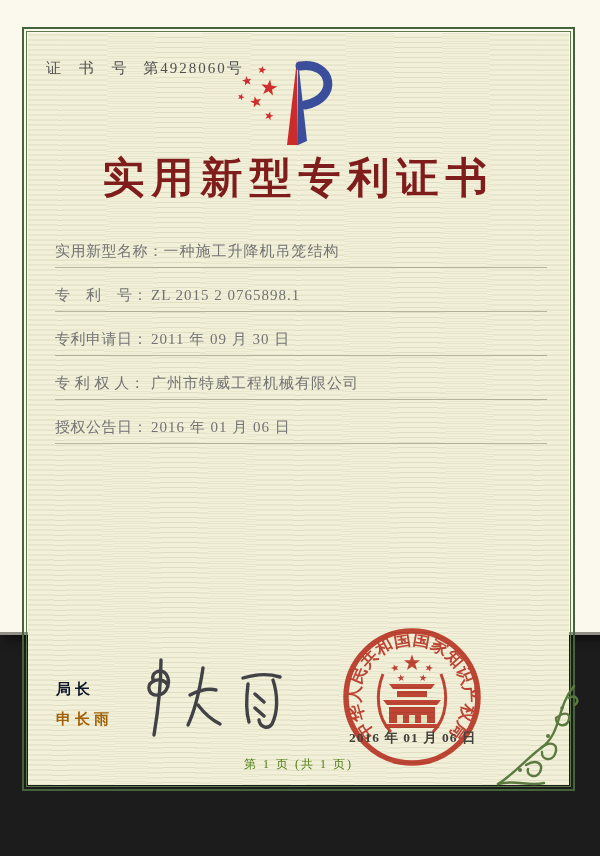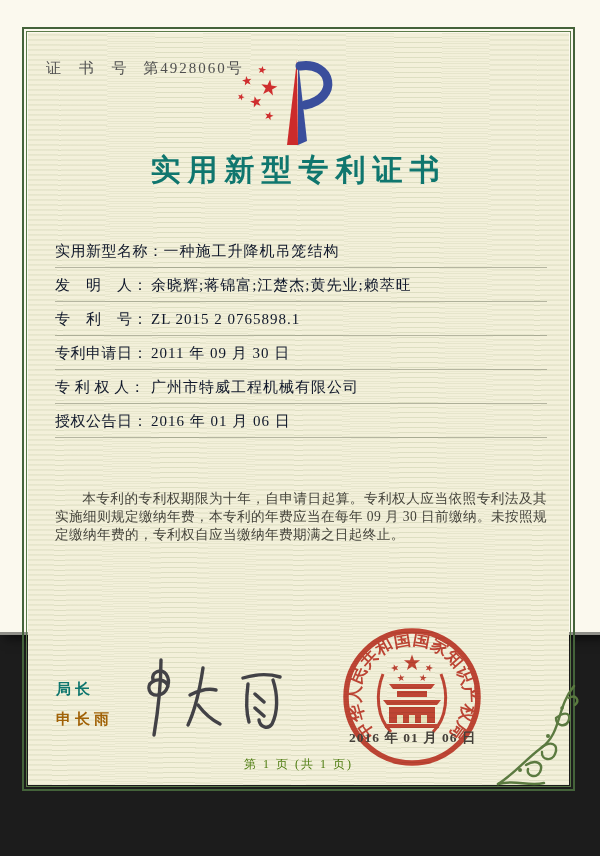--- a/index.html
+++ b/index.html
@@ -13,32 +13,32 @@
   .guilloche{position:absolute;inset:4px;
       background:
         repeating-linear-gradient(1.2deg, rgba(150,165,115,.14) 0 1px, rgba(0,0,0,0) 1px 5px),
         repeating-linear-gradient(-1.2deg, rgba(150,165,115,.11) 0 1px, rgba(0,0,0,0) 1px 5px),
         #f3f0da;}
   .cert-no{position:absolute;left:46px;top:59px;font-size:15px;color:#4f4f4f;}
   .cert-no .lbl{letter-spacing:7px;}
   .cert-no .val{margin-left:6px;letter-spacing:2px;}
   .logo{position:absolute;left:228px;top:52px;}
   .title{position:absolute;left:22px;top:150px;width:553px;text-align:center;
-         font-size:30px;font-weight:600;letter-spacing:7px;color:#0f766e;}
+         font-size:42px;font-weight:600;letter-spacing:7px;color:#7f1d1d;}
   .fields{position:absolute;left:55px;top:238px;width:492px;}
-  .field-row{height:29px;line-height:26px;margin-bottom:4px;
+  .field-row{height:29px;line-height:26px;margin-bottom:14px;
              border-bottom:1px solid rgba(95,100,82,.42);
-             font-size:15px;color:#0f172a;white-space:nowrap;}
+             font-size:15px;color:#737373;white-space:nowrap;}
   .field-label{display:inline-block;min-width:96px;letter-spacing:.5px;}
   .field-value{letter-spacing:1px;}
   .paras{position:absolute;left:55px;top:490px;width:492px;}
   .paras p{margin:0;text-indent:2em;font-size:13.6px;line-height:18.2px;
            text-align:justify;color:#45443c;letter-spacing:.4px;}
   .sig-role{position:absolute;left:56px;top:680px;font-size:15px;font-weight:600;
-            letter-spacing:4px;color:#0f766e;text-align:center;}
+            letter-spacing:4px;color:#0f172a;text-align:center;}
   .sig-name{position:absolute;left:56px;top:710px;font-size:15px;font-weight:600;
             letter-spacing:4px;color:#a16207;}
   .signature{position:absolute;left:128px;top:650px;}
   .seal{position:absolute;left:337px;top:622px;mix-blend-mode:multiply;opacity:.92;}
   .stamp{position:absolute;left:441px;top:27px;mix-blend-mode:multiply;opacity:.88;}
   .seal-date{position:absolute;left:349px;top:729px;font-size:13.5px;font-weight:600;
              letter-spacing:1px;color:#44403a;z-index:5;}
   .ornament{position:absolute;left:486px;top:678px;}
   .footer{position:absolute;left:22px;top:756px;width:553px;text-align:center;
           font-size:12px;letter-spacing:2px;color:#4d7c0f;}
@@ -94,38 +94,34 @@
       <path d="M72,14 C104,9 112,46 77,53" fill="none" stroke="#3a4e9c" stroke-width="9" stroke-linecap="round"></path>
     </svg>
 
     <div class="title">实用新型专利证书</div>
 
     <div class="fields">
       <div class="field-row">
         <span class="field-label">实用新型名称：</span><span class="field-value">一种施工升降机吊笼结构</span>
       </div>
       <div class="field-row">
-        <span class="field-label">发　明　人：</span><span class="field-value">余晓辉;蒋锦富;江楚杰;黄先业;赖萃旺</span>
-      </div>
-      <div class="field-row">
         <span class="field-label">专　利　号：</span><span class="field-value">ZL 2015 2 0765898.1</span>
       </div>
       <div class="field-row">
         <span class="field-label">专利申请日：</span><span class="field-value">2011 年 09 月 30 日</span>
       </div>
       <div class="field-row">
         <span class="field-label">专 利 权 人：</span><span class="field-value">广州市特威工程机械有限公司</span>
       </div>
       <div class="field-row">
         <span class="field-label">授权公告日：</span><span class="field-value">2016 年 01 月 06 日</span>
       </div>
     </div>
 
     <div class="paras">
-      <p>本专利的专利权期限为十年，自申请日起算。专利权人应当依照专利法及其实施细则规定缴纳年费，本专利的年费应当在每年 09 月 30 日前缴纳。未按照规定缴纳年费的，专利权自应当缴纳年费期满之日起终止。</p>
     </div>
 
     <div class="sig-role">局长</div>
     <div class="sig-name">申长雨</div>
 
     <svg class="signature" width="185" height="105" viewBox="0 0 185 105">
       <g fill="none" stroke="#2b2b33" stroke-width="3.4" stroke-linecap="round" opacity=".88">
         <path d="M25,30 C23,22 33,18 38,24 C43,31 40,44 30,45 C21,46 18,36 24,32 C30,28 38,30 40,36"></path>
         <path d="M33,10 C33,30 31,55 26,85"></path>
         <path d="M75,18 C72,38 68,58 60,75"></path>

